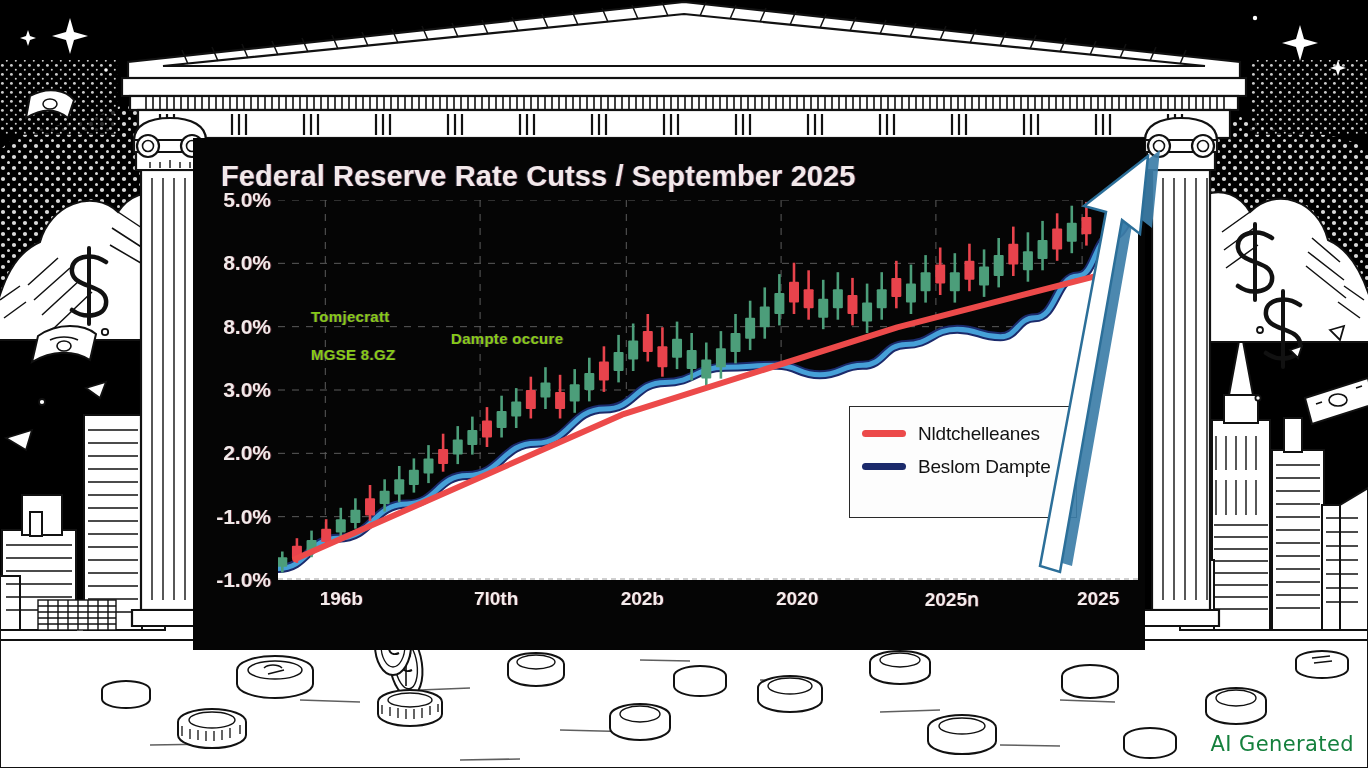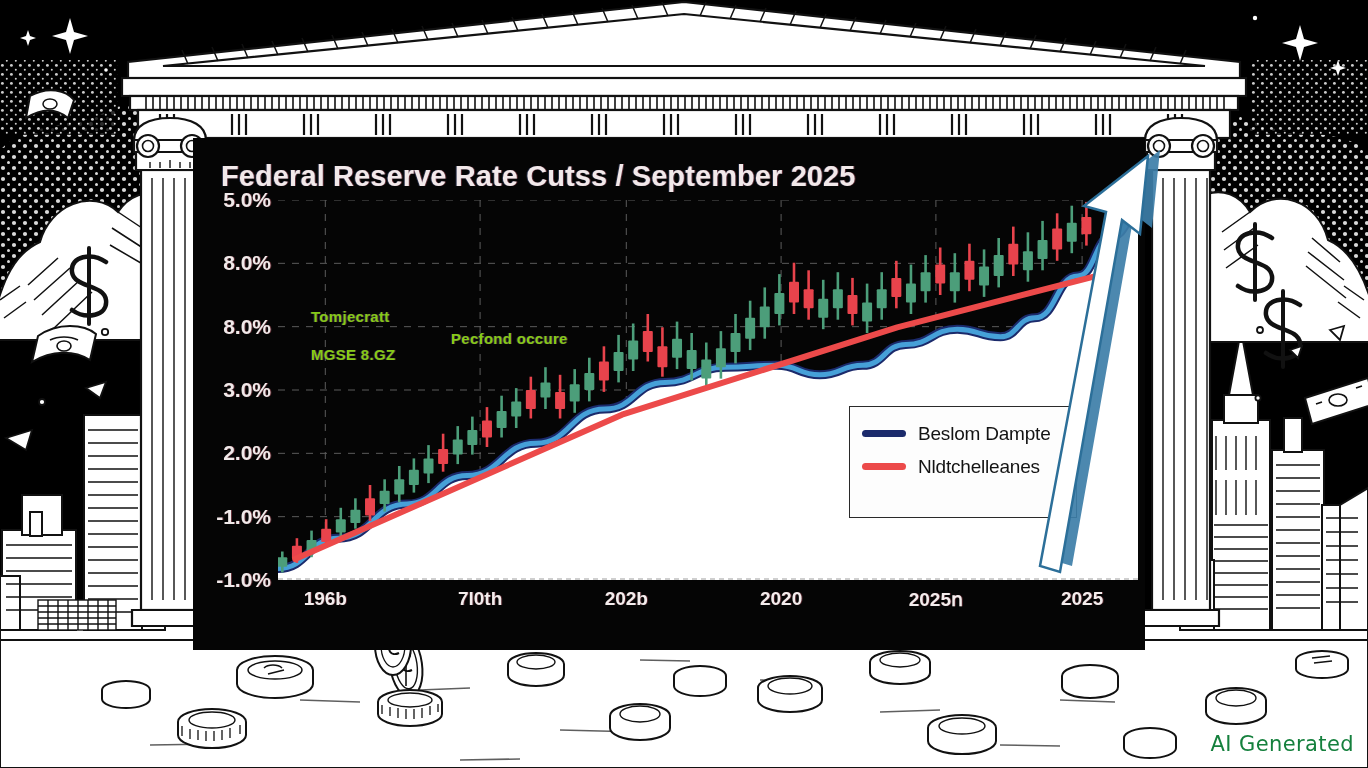--- a/index.html
+++ b/index.html
@@ -24,21 +24,21 @@
     position:absolute;right:0;transform:translateY(-50%);
     font-size:21px;font-weight:700;color:#f0eaea;white-space:nowrap;
     text-shadow:1px 0 0 rgba(255,110,130,.35);
   }
   #ylabels{position:absolute;left:0;top:62px;width:78px;height:380px;}
   .xlab{
     position:absolute;transform:translateX(-50%);
     font-size:19px;font-weight:700;color:#f3eded;white-space:nowrap;
     text-shadow:1px 0 0 rgba(255,110,130,.3);
   }
-  #xlabels{position:absolute;left:85px;top:448px;width:860px;height:34px;}
+  #xlabels{position:absolute;left:101px;top:448px;width:860px;height:34px;}
 
   .annot{
     position:absolute;font-size:15px;font-weight:700;color:#84cc16;
     white-space:nowrap;letter-spacing:.3px;
     text-shadow:1px 0 0 rgba(255,120,140,.3), -1px 0 0 rgba(120,160,255,.22);
   }
 
   
   #legend{
     position:absolute;left:656px;top:268px;width:228px;height:112px;
@@ -753,32 +753,32 @@
         </g>
       <g id="lines">
           <path d="M 17.2,359.1 L 344,214.7 L 619.1999999999999,127.29999999999998 L 825.6,74.09999999999997" fill="none" stroke="#ec4a4a" stroke-width="6" stroke-linecap="round" stroke-linejoin="round"></path>
         </g>
       <line x1="0" y1="379" x2="860" y2="379" stroke="#cfcfcf" stroke-width="2" stroke-dasharray="5 4"></line>
     </svg>
 
     <div id="annots">
         <div class="annot" style="left: 118px; top: 170px;">Tomjecratt</div>
         <div class="annot" style="left: 118px; top: 208px;">MGSE 8.GZ</div>
-        <div class="annot" style="left: 258px; top: 192px;">Pecfond occure</div>
+        <div class="annot" style="left: 258px; top: 192px;">Dampte occure</div>
       </div>
 
     <div id="legend">
+        <div class="leg-row">
+          <span class="leg-swatch" style="background: rgb(236, 74, 74);"></span>
+          <span class="leg-text">Nldtchelleanes</span>
+        </div>
         <div class="leg-row">
           <span class="leg-swatch" style="background: rgb(27, 42, 107);"></span>
           <span class="leg-text">Beslom Dampte</span>
         </div>
-        <div class="leg-row">
-          <span class="leg-swatch" style="background: rgb(236, 74, 74);"></span>
-          <span class="leg-text">Nldtchelleanes</span>
-        </div>
       </div>
   </div>
 
   <svg class="layer" width="1368" height="768" viewBox="0 0 1368 768" style="pointer-events:none">
     <g>
       <path d="M1052,560 L1118,205 L1096,200 L1160,150 L1152,228 L1134,214 L1072,566 Z" fill="#3d7ea8" opacity=".92"></path>
       <path d="M1040,566 L1106,212 L1084,206 L1148,156 L1140,234 L1122,220 L1060,572 Z" fill="#ffffff" stroke="#2c6f99" stroke-width="2.5"></path>
     </g>
   </svg>
 

